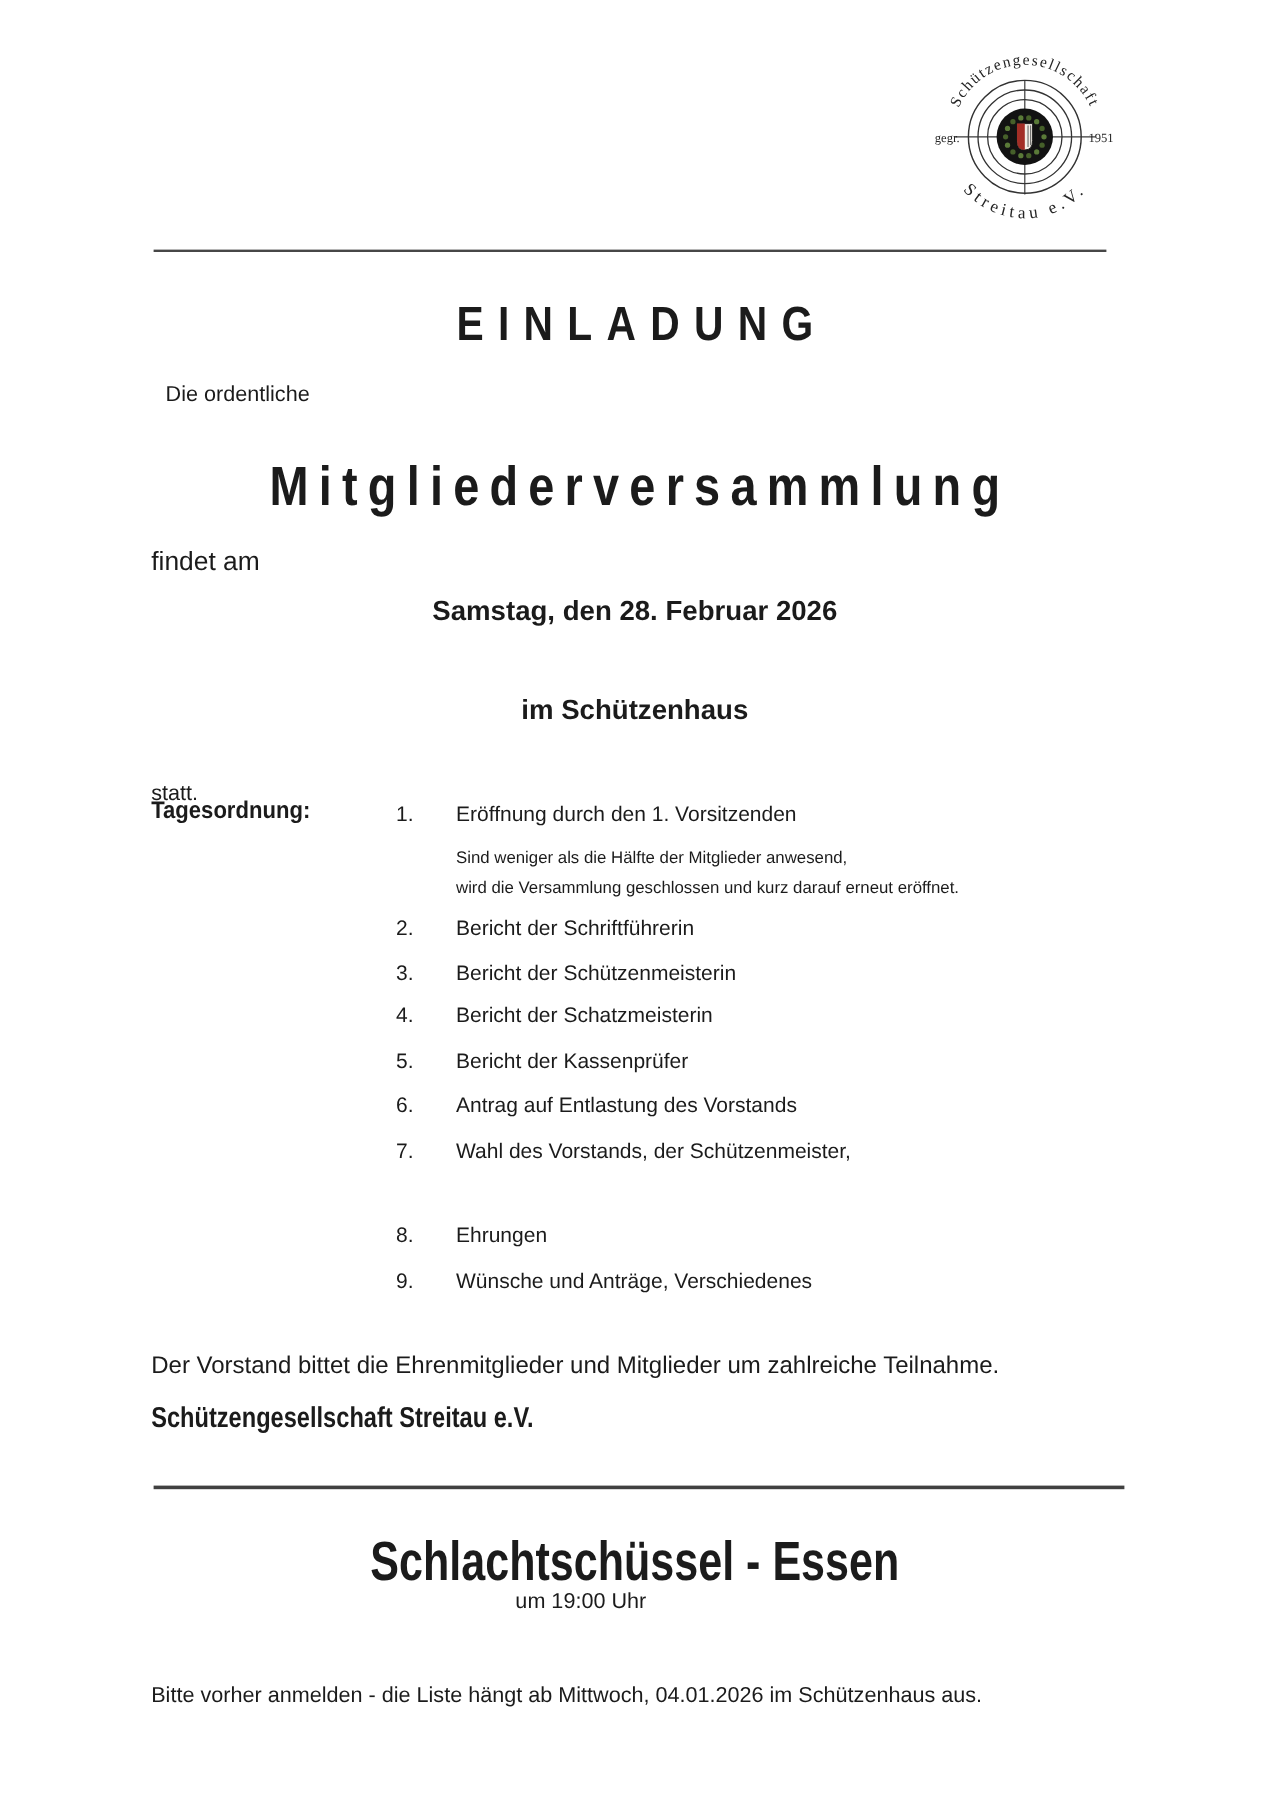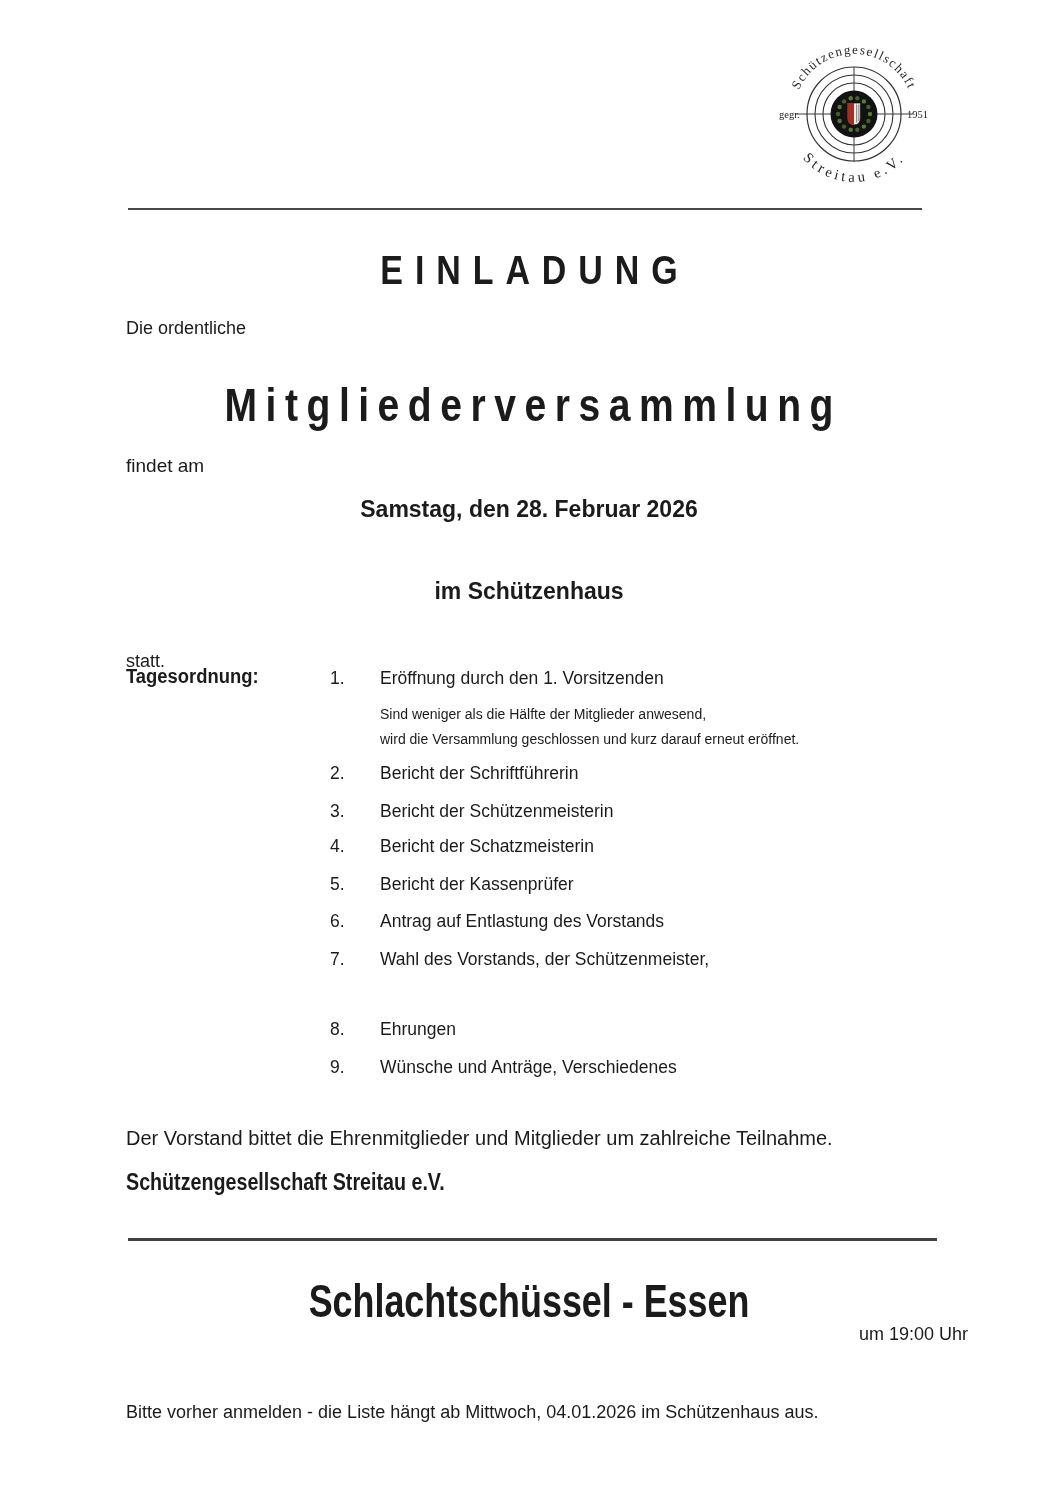--- a/index.html
+++ b/index.html
@@ -20,29 +20,29 @@
   .divider-bottom{position:absolute;left:128px;top:1238px;width:809px;border-top:3px solid #414141;}
 
   
   .doc-title{
     position:absolute;left:0;top:248px;width:1058px;
     text-align:center;font-size:40px;font-weight:700;
     letter-spacing:14px;text-indent:14px;
     transform:scaleX(.85);transform-origin:center;
     white-space:nowrap;
   }
-  .lead{position:absolute;left:126px;top:318px;font-size:18px;}
+  .lead{position:absolute;left:138px;top:318px;font-size:18px;}
   .event-title{
     position:absolute;left:0;top:378px;width:1058px;
     text-align:center;font-size:46px;font-weight:700;
     letter-spacing:10px;text-indent:10px;
     transform:scaleX(.85);transform-origin:center;
     white-space:nowrap;
   }
-  .pre-date{position:absolute;left:126px;top:455px;font-size:19px;}
+  .pre-date{position:absolute;left:126px;top:455px;font-size:22px;}
   .date-line{position:absolute;left:0;width:1058px;text-align:center;font-size:23px;font-weight:700;white-space:nowrap;}
   .dl1{top:496px;}
   .dl2{top:538px;}
   .dl3{top:578px;}
   .post-date{position:absolute;left:126px;top:615px;font-size:18px;margin-top:36px;}
 
   
   .agenda-label{position:absolute;left:126px;top:665px;font-size:20px;font-weight:700;transform:scaleX(.92);transform-origin:left;white-space:nowrap;}
   .agenda-row{position:absolute;left:330px;display:flex;font-size:17.5px;white-space:nowrap;}
   .agenda-num{width:50px;flex:0 0 50px;}
@@ -55,21 +55,21 @@
   
   .appeal{position:absolute;left:126px;top:1127px;font-size:20px;white-space:nowrap;}
   .signature{position:absolute;left:126px;top:1168px;font-size:24px;font-weight:700;transform:scaleX(.82);transform-origin:left;white-space:nowrap;}
 
   
   .footer-event{
     position:absolute;left:0;top:1274px;width:1058px;
     text-align:center;font-size:46px;font-weight:700;
     transform:scaleX(.78);transform-origin:center;white-space:nowrap;
   }
-  .footer-time{position:absolute;left:0;top:1324px;width:968px;text-align:right;font-size:18px;}
+  .footer-time{position:absolute;left:0;top:1324px;width:968px;text-align:center;font-size:18px;}
   .footer-note{position:absolute;left:126px;top:1402px;font-size:18px;white-space:nowrap;}
 
   .logo-curved{font-family:"Liberation Serif", serif;fill:#262626;}
 </style>
 </head>
 <body>
 
 <div class="page">
 
   <svg class="logo" viewBox="0 0 172 156" xmlns="http://www.w3.org/2000/svg">

